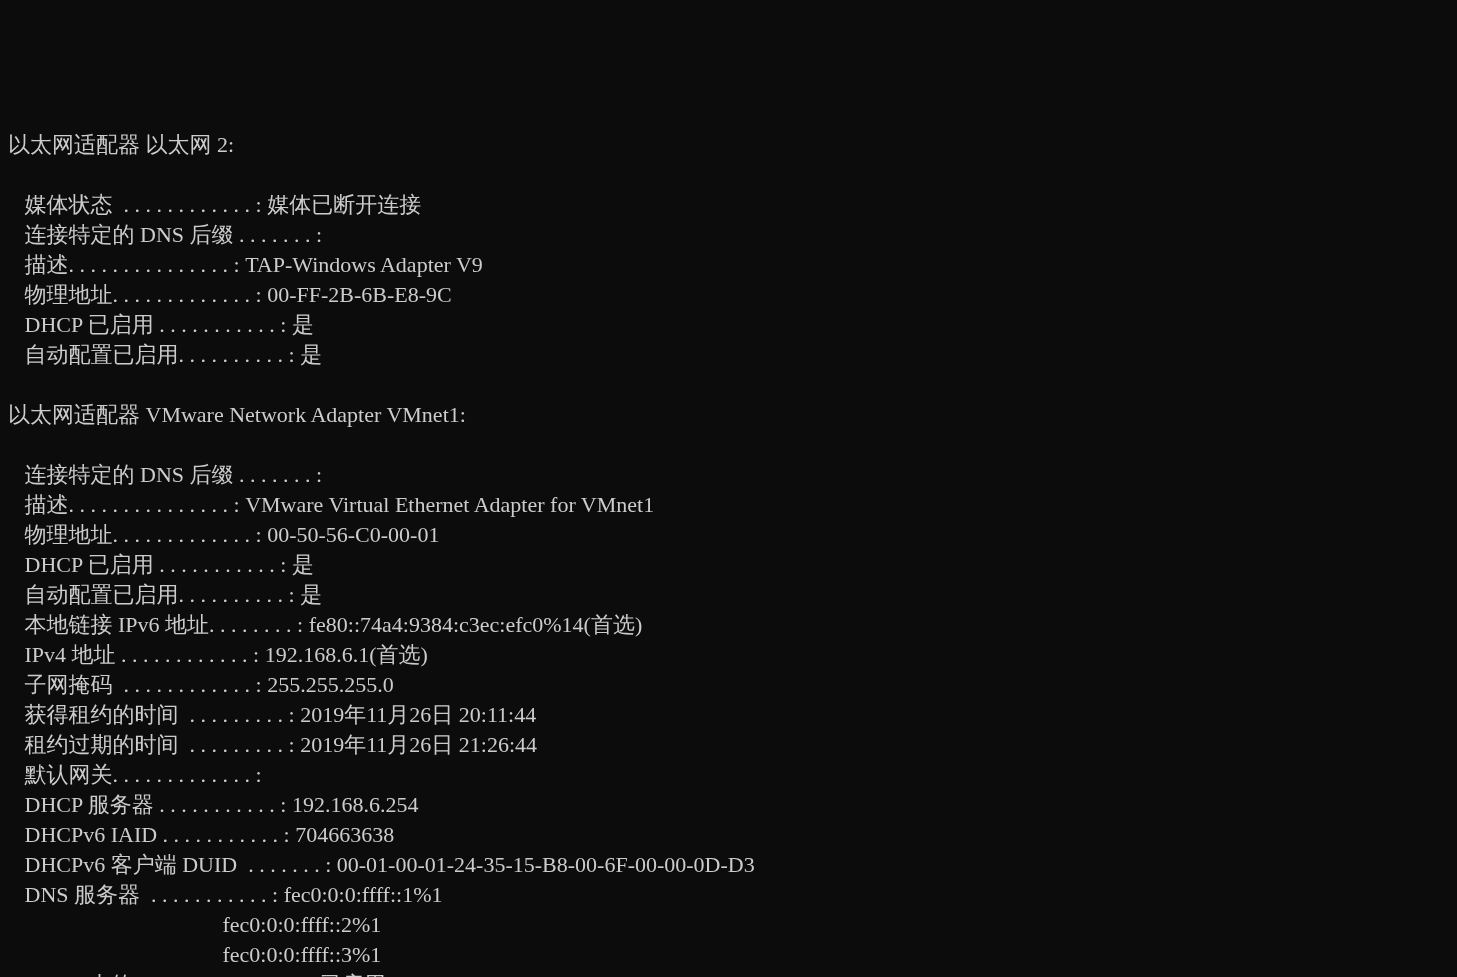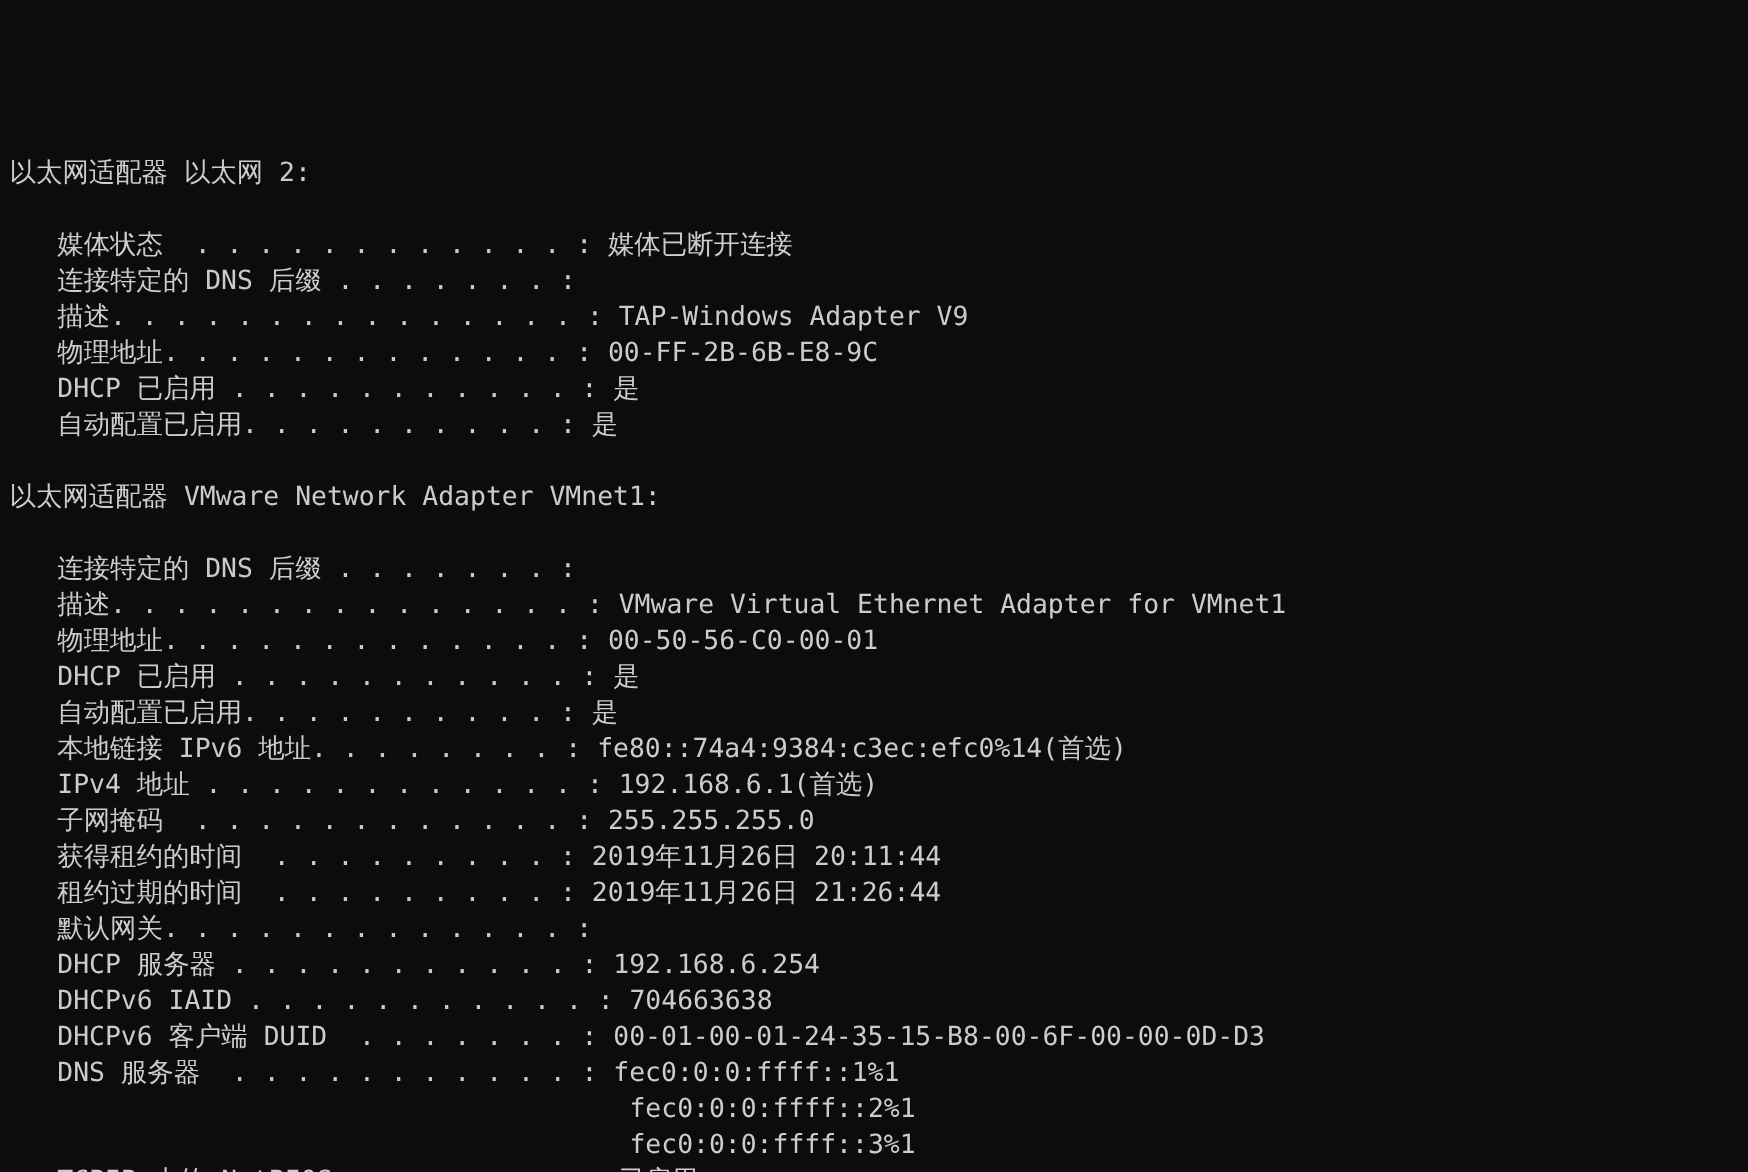--- a/index.html
+++ b/index.html
@@ -8,20 +8,21 @@
     font-family: "NSimSun", "SimSun", "Consolas", monospace;
     font-size: 22px;
     line-height: 30px;
     margin: 0;
     padding: 10px 8px;
     white-space: pre;
     overflow: hidden;
   }
   .line {
     display: block;
+    font-family: Liberation Serif, serif;
   }
 </style>
 </head>
 <body>
 
 
 
 <div><span class="line">以太网适配器 以太网 2:</span><span class="line"> </span><span class="line"><span>   媒体状态  . . . . . . . . . . . . : </span><span>媒体已断开连接</span></span><span class="line"><span>   连接特定的 DNS 后缀 . . . . . . . :</span><span></span></span><span class="line"><span>   描述. . . . . . . . . . . . . . . : </span><span>TAP-Windows Adapter V9</span></span><span class="line"><span>   物理地址. . . . . . . . . . . . . : </span><span>00-FF-2B-6B-E8-9C</span></span><span class="line"><span>   DHCP 已启用 . . . . . . . . . . . : </span><span>是</span></span><span class="line"><span>   自动配置已启用. . . . . . . . . . : </span><span>是</span></span><span class="line"> </span><span class="line">以太网适配器 VMware Network Adapter VMnet1:</span><span class="line"> </span><span class="line"><span>   连接特定的 DNS 后缀 . . . . . . . :</span><span></span></span><span class="line"><span>   描述. . . . . . . . . . . . . . . : </span><span>VMware Virtual Ethernet Adapter for VMnet1</span></span><span class="line"><span>   物理地址. . . . . . . . . . . . . : </span><span>00-50-56-C0-00-01</span></span><span class="line"><span>   DHCP 已启用 . . . . . . . . . . . : </span><span>是</span></span><span class="line"><span>   自动配置已启用. . . . . . . . . . : </span><span>是</span></span><span class="line"><span>   本地链接 IPv6 地址. . . . . . . . : </span><span>fe80::74a4:9384:c3ec:efc0%14(首选)</span></span><span class="line"><span>   IPv4 地址 . . . . . . . . . . . . : </span><span>192.168.6.1(首选)</span></span><span class="line"><span>   子网掩码  . . . . . . . . . . . . : </span><span>255.255.255.0</span></span><span class="line"><span>   获得租约的时间  . . . . . . . . . : </span><span>2019年11月26日 20:11:44</span></span><span class="line"><span>   租约过期的时间  . . . . . . . . . : </span><span>2019年11月26日 21:26:44</span></span><span class="line"><span>   默认网关. . . . . . . . . . . . . :</span><span></span></span><span class="line"><span>   DHCP 服务器 . . . . . . . . . . . : </span><span>192.168.6.254</span></span><span class="line"><span>   DHCPv6 IAID . . . . . . . . . . . : </span><span>704663638</span></span><span class="line"><span>   DHCPv6 客户端 DUID  . . . . . . . : </span><span>00-01-00-01-24-35-15-B8-00-6F-00-00-0D-D3</span></span><span class="line"><span>   DNS 服务器  . . . . . . . . . . . : </span><span>fec0:0:0:ffff::1%1</span></span><span class="line">                                       fec0:0:0:ffff::2%1</span><span class="line">                                       fec0:0:0:ffff::3%1</span><span class="line"><span>   TCPIP 上的 NetBIOS  . . . . . . . : </span><span>已启用</span></span></div>
 
 

